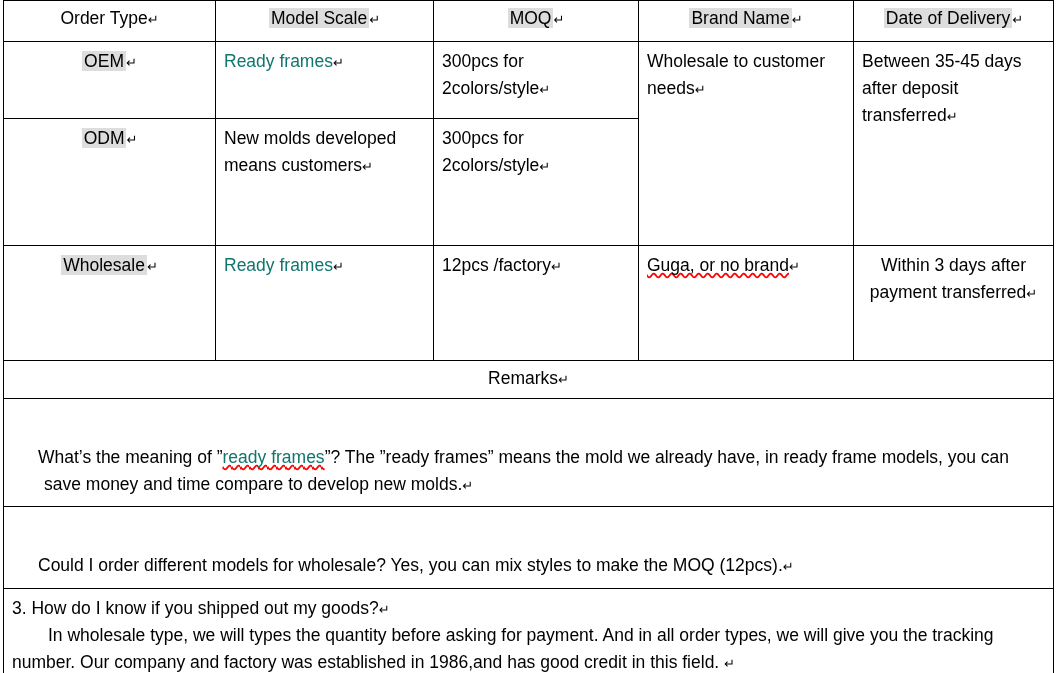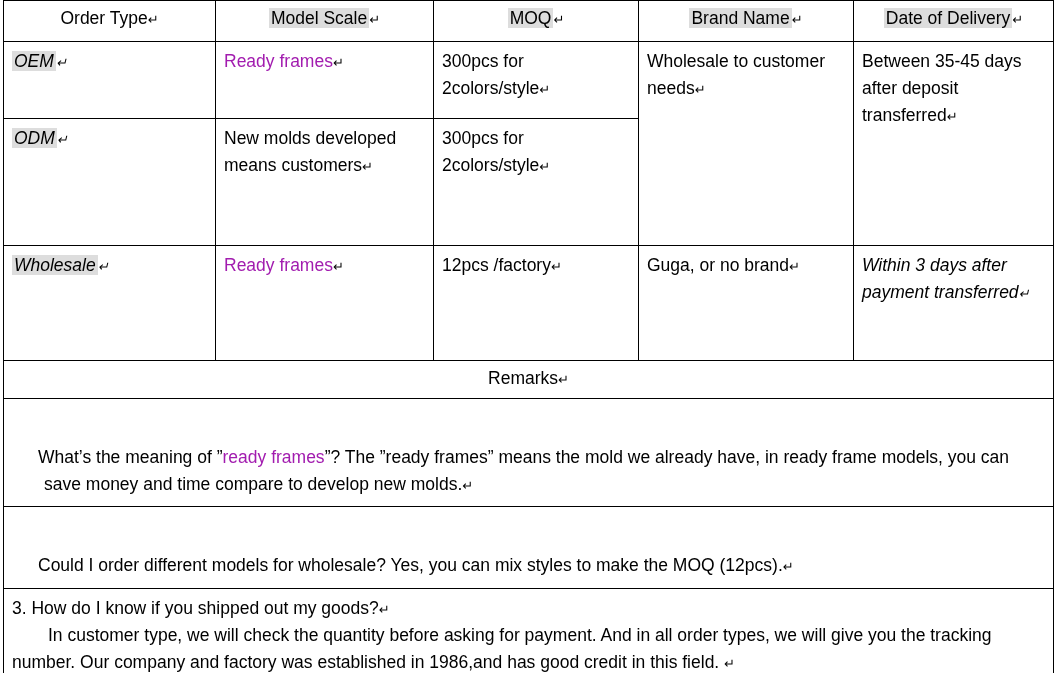--- a/index.html
+++ b/index.html
@@ -56,26 +56,27 @@
     text-align: center;
     height: 32px;
     padding-top: 4px !important;
     padding-bottom: 4px !important;
   }
   .shade {
     background: #dddddd;
     padding: 0 2px;
   }
   .ctr {
-    font-style: italic;
+    text-align: center;
   }
   .cyan {
-    color: #a21caf;
+    color: #0f766e;
   }
   .spell {
+    text-decoration: underline;
     text-decoration-style: wavy;
     text-decoration-color: #ff0000;
     text-decoration-skip-ink: none;
   }
   .c1 { width: 212px; }
   .c2 { width: 218px; }
   .c3 { width: 205px; }
   .c4 { width: 215px; }
   .c5 { width: 200px; }
 
@@ -165,18 +166,18 @@
         <td colspan="5" class="note">
           <div class="hang">
             <span class="num">2.</span><span>Could I order different models for wholesale?    Yes, you can mix styles to make the MOQ (12pcs).</span><span class="pilcrow">↵</span>
           </div>
         </td>
       </tr>
 
       <tr>
         <td colspan="5" class="note">
           <div><span>3.</span> <span>How do I know if you shipped out my goods?</span><span class="pilcrow">↵</span></div>
-          <div class="q3-line2"><span>In customer type, we will check the quantity before asking for payment. And in all order types, we will give you the tracking number. Our company and factory was established in 1986,and has good credit in this field.</span> <span class="pilcrow">↵</span></div>
+          <div class="q3-line2"><span>In wholesale type, we will types the quantity before asking for payment. And in all order types, we will give you the tracking number. Our company and factory was established in 1986,and has good credit in this field.</span> <span class="pilcrow">↵</span></div>
         </td>
       </tr>
     </tbody>
   </table>
 </div>
 
 </body></html>

